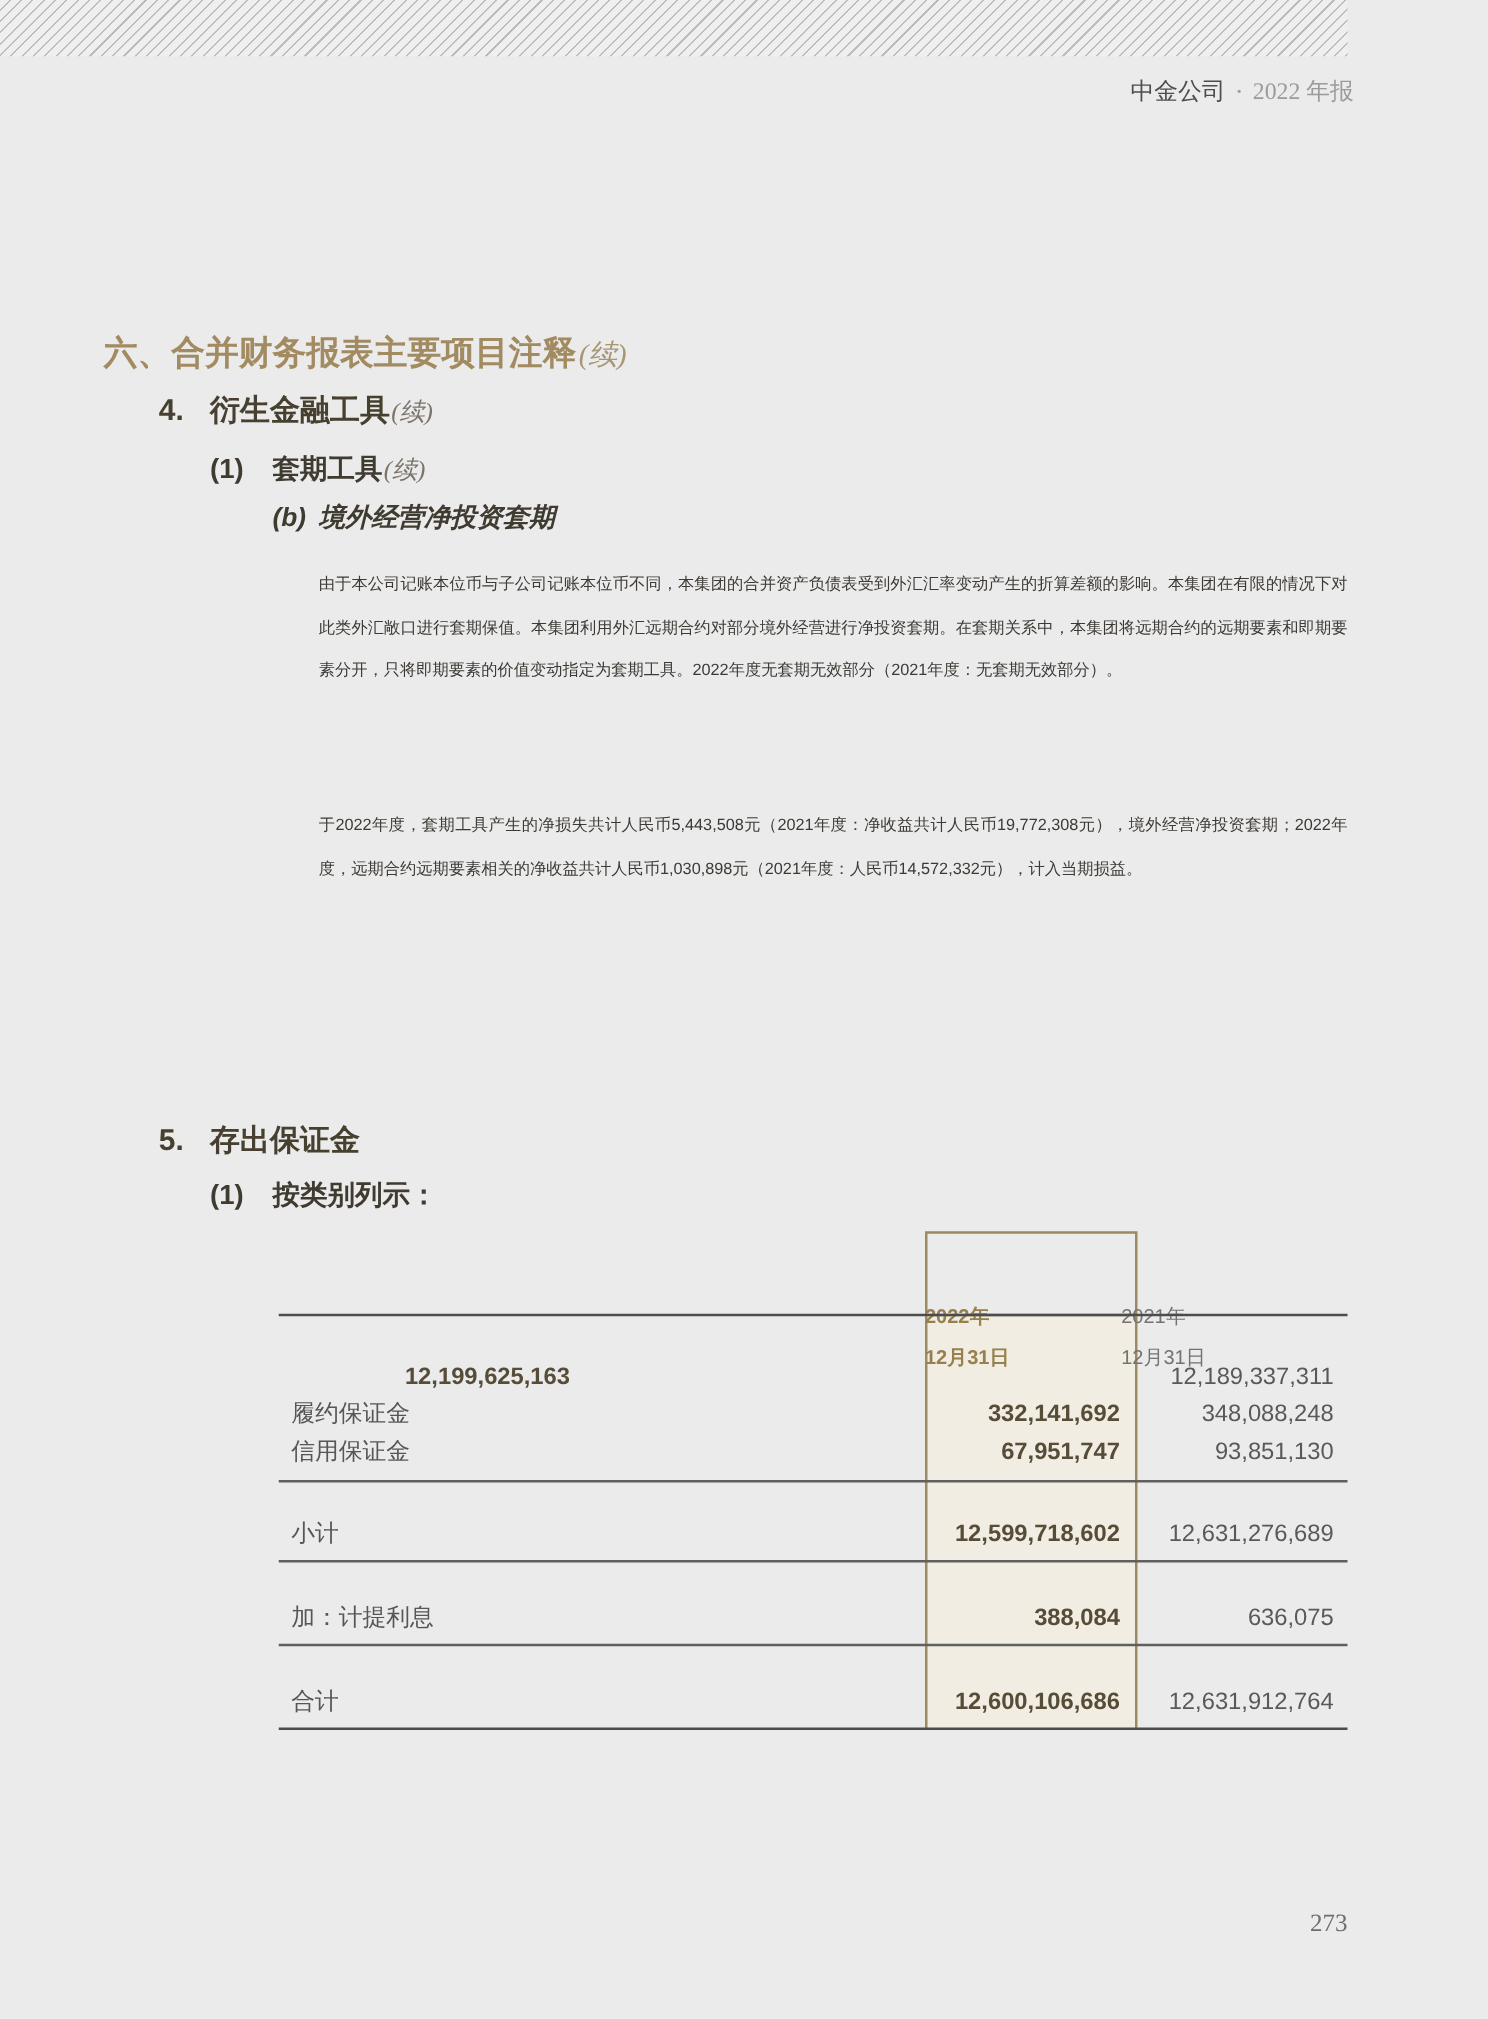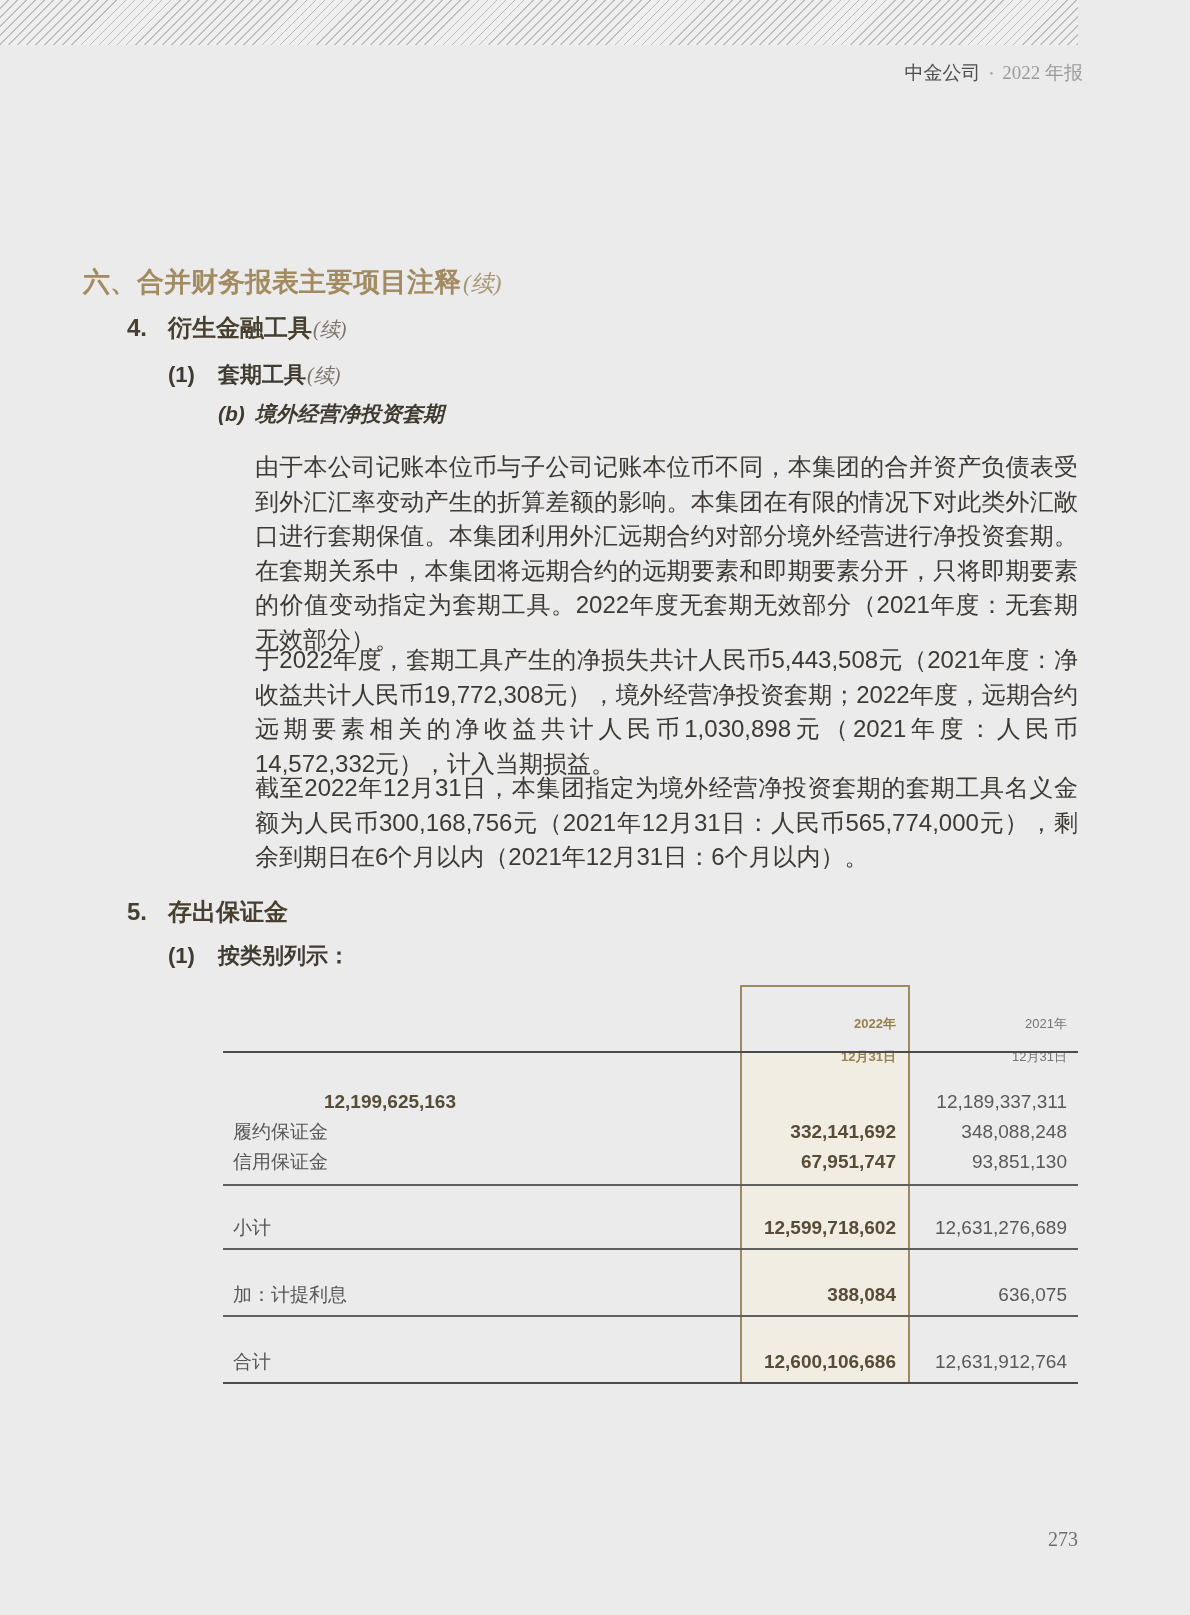--- a/index.html
+++ b/index.html
@@ -25,29 +25,29 @@
   .h1 .suf{font-family:"Liberation Serif","DejaVu Serif",serif;font-style:italic;font-weight:normal;font-size:23px;color:#a89774;margin-left:2px;}
   .h2{position:absolute;left:127px;font-size:24px;font-weight:bold;color:#474030;white-space:nowrap;}
   .h2 .num{display:inline-block;width:41px;}
   .h3{position:absolute;left:168px;font-size:22px;font-weight:bold;color:#403b30;white-space:nowrap;}
   .h3 .num{display:inline-block;width:50px;}
   .h4{position:absolute;left:218px;font-size:21px;font-weight:bold;font-style:italic;color:#403b30;white-space:nowrap;}
   .h4 .num{display:inline-block;width:37px;}
   .suf2{font-family:"Liberation Serif","DejaVu Serif",serif;font-style:italic;font-weight:normal;font-size:20px;color:#7c746a;margin-left:1px;}
   
   .para{
-    position:absolute;left:255px;width:823px;font-size:24px;line-height:34.5px;
+    position:absolute;left:255px;width:823px;font-size:13px;line-height:34.5px;
     text-align:justify;text-justify:inter-ideograph;color:#3d3a35;
   }
   
   .rule{position:absolute;left:223px;width:855px;background:#4c4c4c;}
   .rule.mid{background:#5f5f5f;}
   .hl-head{position:absolute;left:740px;top:985px;width:170px;height:68px;border:2px solid #9c8b62;box-sizing:border-box;}
   .hl-body{position:absolute;left:740px;top:1053px;width:170px;height:330px;background:#f1ede2;border-left:2px solid #9c8b62;border-right:2px solid #9c8b62;box-sizing:border-box;}
-  .thead{position:absolute;top:1007px;font-size:13px;line-height:33px;text-align:right;white-space:nowrap;}
+  .thead{position:absolute;top:1037px;font-size:16px;line-height:33px;text-align:left;white-space:nowrap;}
   .thead.y22{left:740px;width:156px;font-weight:bold;color:#97804e;}
   .thead.y21{left:897px;width:170px;color:#737373;}
   .thead span{display:block;}
   .trow{position:absolute;left:233px;width:845px;height:30px;line-height:30px;display:flex;font-size:19px;}
   .trow .lbl{width:440px;color:#565656;}
   .trow .v22{width:223px;text-align:right;font-weight:bold;color:#564c38;}
   .trow .v21{flex:1;text-align:right;padding-right:11px;color:#595959;}
   
   .pageno{position:absolute;top:1528px;right:112px;font-family:Liberation Serif, serif;font-size:20px;color:#6e6e6e;}
 </style>
@@ -73,21 +73,20 @@
   <div class="h3" style="top:360px">
     <span class="num">(1)</span><span>套期工具</span><span class="suf2">(续)</span>
   </div>
 
   <div class="h4" style="top:400px">
     <span class="num">(b)</span><span>境外经营净投资套期</span>
   </div>
 
   <div class="para" style="top:450px">由于本公司记账本位币与子公司记账本位币不同，本集团的合并资产负债表受到外汇汇率变动产生的折算差额的影响。本集团在有限的情况下对此类外汇敞口进行套期保值。本集团利用外汇远期合约对部分境外经营进行净投资套期。在套期关系中，本集团将远期合约的远期要素和即期要素分开，只将即期要素的价值变动指定为套期工具。2022年度无套期无效部分（2021年度：无套期无效部分）。</div>
   <div class="para" style="top:643px">于2022年度，套期工具产生的净损失共计人民币5,443,508元（2021年度：净收益共计人民币19,772,308元），境外经营净投资套期；2022年度，远期合约远期要素相关的净收益共计人民币1,030,898元（2021年度：人民币14,572,332元），计入当期损益。</div>
-  <div class="para" style="top:771px">截至2022年12月31日，本集团指定为境外经营净投资套期的套期工具名义金额为人民币300,168,756元（2021年12月31日：人民币565,774,000元），剩余到期日在6个月以内（2021年12月31日：6个月以内）。</div>
 
   <div class="h2" style="top:896px">
     <span class="num">5.</span><span>存出保证金</span>
   </div>
 
   <div class="h3" style="top:941px">
     <span class="num">(1)</span><span>按类别列示：</span>
   </div>
 
   <div>

